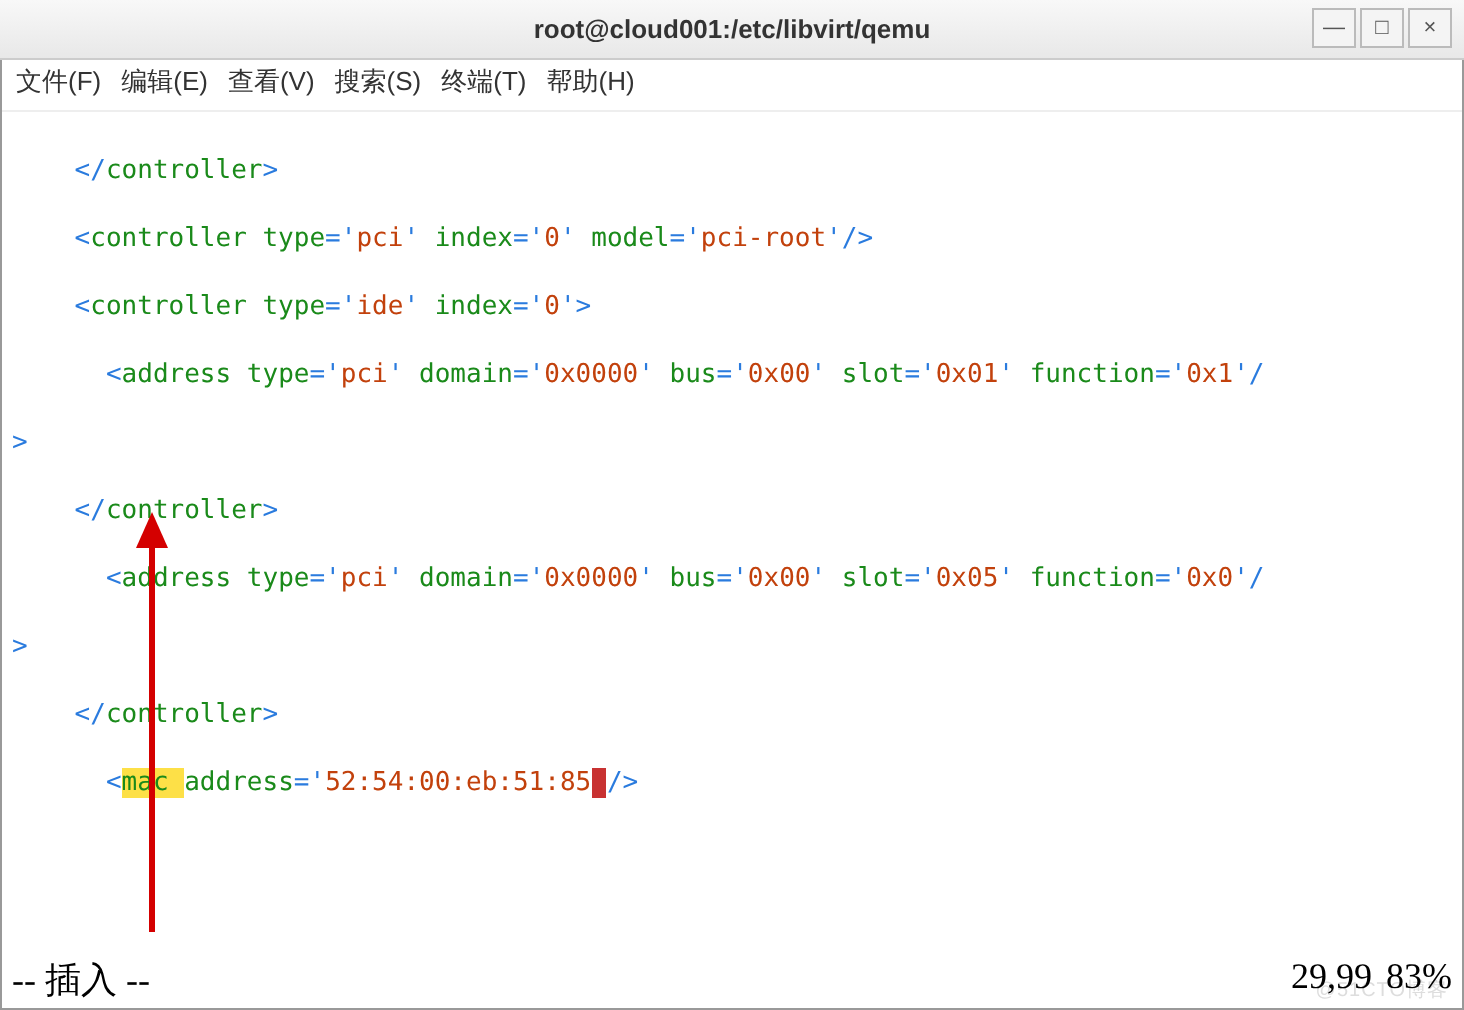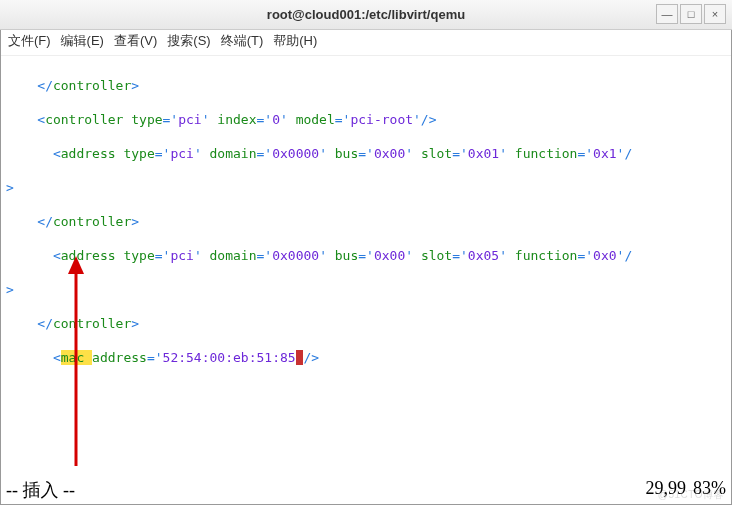--- a/index.html
+++ b/index.html
@@ -6,21 +6,21 @@
 body{font-family:sans-serif;font-size:13px;background:#fff;position:relative;width:732px;height:505px;overflow:hidden}
 .tb{height:30px;background:linear-gradient(#f8f8f8,#e8e8e8);border-bottom:1px solid #ccc;display:flex;align-items:center;position:relative}
 .tt{position:absolute;left:0;right:0;text-align:center;font-weight:700;color:#333}
 .wc{position:absolute;right:6px;top:4px;display:flex;gap:2px}
 .wb{width:22px;height:20px;border:1px solid #bbb;background:#f4f4f4;display:flex;align-items:center;justify-content:center;font-size:11px;color:#555}
 .mb{height:26px;display:flex;align-items:flex-start;padding:0 4px;gap:2px;border-bottom:1px solid #eee}
 .mi{padding:2px 4px;color:#333;font-size:13px}
 .term{font-family:"DejaVu Sans Mono",monospace;font-size:13px;line-height:17px;padding:4px 6px;white-space:pre;color:#000;position:relative}
 .blu{color:#2a7bde}
 .grn{color:#1a8a1a}
-.red{color:#6d28d9}
+.red{color:#c2410c}
 .hl{background:#fde047}
 .cur{background:#c83232;color:#c83232}
 .st{position:absolute;bottom:3px;left:6px;right:6px;font-family:Liberation Serif, serif;font-size:18px}
 .st .r{position:absolute;right:40px}
 .st .p{position:absolute;right:0}
 .wm{position:absolute;right:8px;bottom:3px;color:#ddd;font-size:10px;z-index:-1;letter-spacing:.5px}
 .arrow{position:absolute;pointer-events:none;z-index:5}
 .bd{position:absolute;inset:0;border:1px solid #999;pointer-events:none}
 </style>
 </head>
@@ -42,20 +42,21 @@
  <span class="mi">编辑(E)</span>
  <span class="mi">查看(V)</span>
  <span class="mi">搜索(S)</span>
  <span class="mi">终端(T)</span>
  <span class="mi">帮助(H)</span>
 </div>
 
 <div class="term">
 <div><span class="blu">    &lt;/</span><span class="grn">controller</span><span class="blu">&gt;</span></div>
 <div><span class="blu">    &lt;</span><span class="grn">controller </span><span class="grn">type</span><span class="blu">='</span><span class="red">pci</span><span class="blu">' </span><span class="grn">index</span><span class="blu">='</span><span class="red">0</span><span class="blu">' </span><span class="grn">model</span><span class="blu">='</span><span class="red">pci-root</span><span class="blu">'/&gt;</span></div>
+<div><span class="blu">    &lt;</span><span class="grn">controller </span><span class="grn">type</span><span class="blu">='</span><span class="red">ide</span><span class="blu">' </span><span class="grn">index</span><span class="blu">='</span><span class="red">0</span><span class="blu">'&gt;</span></div>
 <div><span class="blu">      &lt;</span><span class="grn">address </span><span class="grn">type</span><span class="blu">='</span><span class="red">pci</span><span class="blu">' </span><span class="grn">domain</span><span class="blu">='</span><span class="red">0x0000</span><span class="blu">' </span><span class="grn">bus</span><span class="blu">='</span><span class="red">0x00</span><span class="blu">' </span><span class="grn">slot</span><span class="blu">='</span><span class="red">0x01</span><span class="blu">' </span><span class="grn">function</span><span class="blu">='</span><span class="red">0x1</span><span class="blu">'/</span></div>
 <div><span class="blu">&gt;</span></div>
 <div><span class="blu">    &lt;/</span><span class="grn">controller</span><span class="blu">&gt;</span></div>
 <div><span class="blu">      &lt;</span><span class="grn">address </span><span class="grn">type</span><span class="blu">='</span><span class="red">pci</span><span class="blu">' </span><span class="grn">domain</span><span class="blu">='</span><span class="red">0x0000</span><span class="blu">' </span><span class="grn">bus</span><span class="blu">='</span><span class="red">0x00</span><span class="blu">' </span><span class="grn">slot</span><span class="blu">='</span><span class="red">0x05</span><span class="blu">' </span><span class="grn">function</span><span class="blu">='</span><span class="red">0x0</span><span class="blu">'/</span></div>
 <div><span class="blu">&gt;</span></div>
 <div><span class="blu">    &lt;/</span><span class="grn">controller</span><span class="blu">&gt;</span></div>
 <div><span class="blu">      &lt;</span><span class="grn hl">mac </span><span class="grn">address</span><span class="blu">='</span><span class="red">52:54:00:eb:51:85</span><span class="cur">'</span><span class="blu">/&gt;</span></div>
 
 
 

